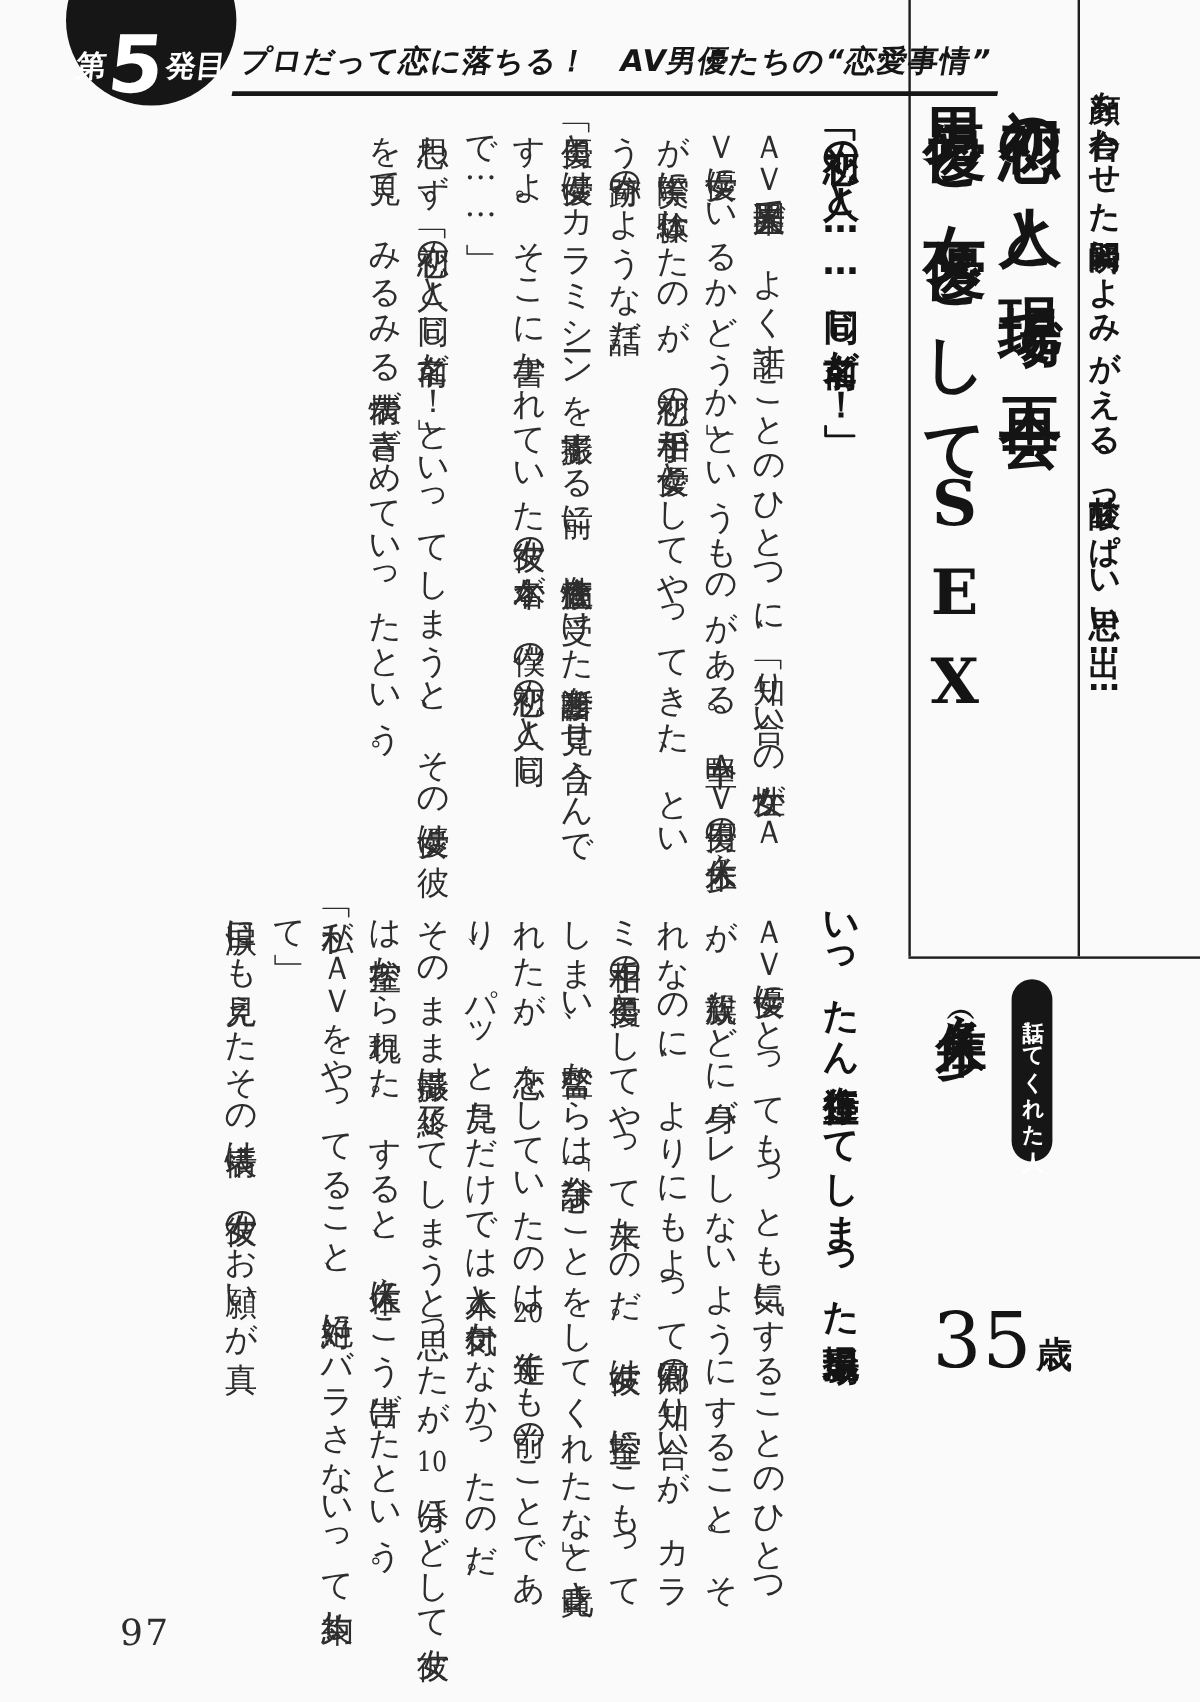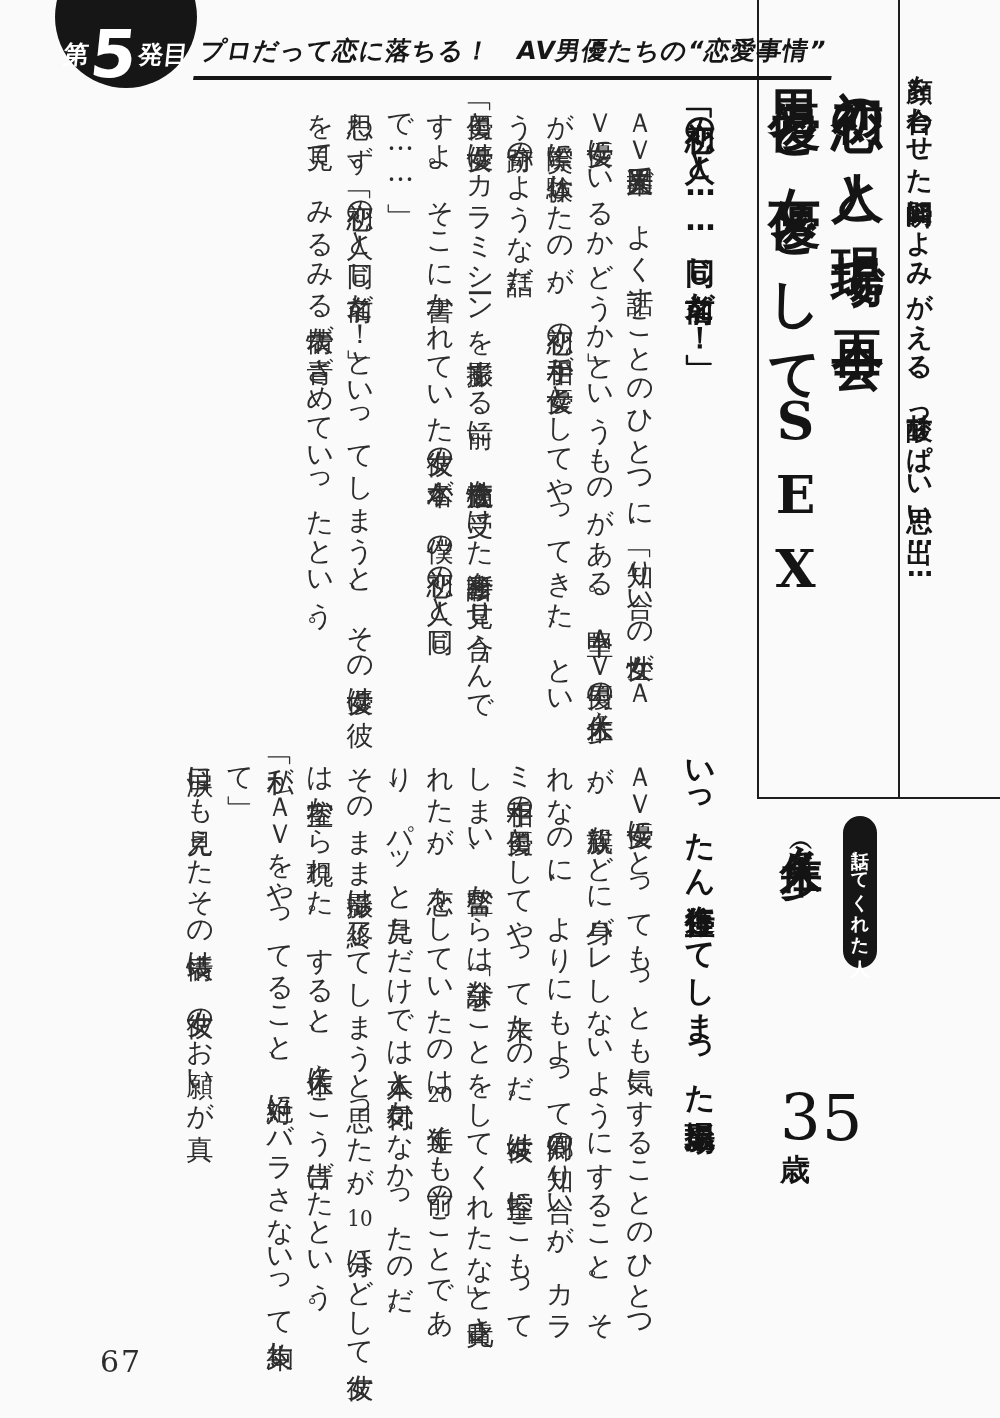--- a/index.html
+++ b/index.html
@@ -78,21 +78,21 @@
     line-height:34px;text-align:center;letter-spacing:1px;
   }
   .speaker-name{
     left:774px;top:818px;width:54px;height:600px;
     line-height:54px;color:#141414;
   }
   .speaker-name .nm{font-size:42px;font-weight:bold;letter-spacing:2px;}
   .speaker-name .kn{font-size:25px;font-weight:bold;letter-spacing:1px;padding-top:8px;}
   .speaker-age{
     left:777px;top:1086px;display:flex;align-items:baseline;
-    color:#141414;white-space:nowrap;flex-direction:column;
+    color:#141414;white-space:nowrap;
   }
   .speaker-age .num{font-size:64px;line-height:1;letter-spacing:1px;}
   .speaker-age .sfx{font-size:30px;font-weight:bold;margin-left:3px;}
 
   
   .sec-heading{
     width:48px;font-size:30px;font-weight:bold;
     line-height:48px;color:#141414;
   }
   .sec1-heading{left:676px;top:98px;height:620px;}
@@ -161,13 +161,13 @@
 <div>
   <div class="abs vert sec-heading sec2-heading gothic">いったん進行停止してしまった撮影現場</div>
   <div class="abs vert sec-body sec2-body mincho">
       <p>ＡＶ女優にとってもっとも気にすることのひとつが、親族などに身バレしないようにすること。それなのに、よりにもよって同郷の知り合いが、カラミ相手の男優としてやって来たのだ。彼女は、控室にこもってしまい、監督からは「余計なことをしてくれたな」と叱責されたが、恋をしていたのは<span class="tcy">20</span>年近くも前のことであり、パッと見ただけでは本人と気付かなかったのだ。</p>
       <p>そのまま撮影は終了してしまうと思ったが、<span class="tcy">10</span>分ほどして彼女は控室から現れた。すると、佐々木にこう告げたという。</p>
       <p>「私がＡＶをやってること、絶対にバラさないって約束して」</p>
       <p>涙目にも見えたその表情は、彼女のお願いが真</p>
     </div>
 </div>
 
-<div class="abs folio mincho">67</div>
+<div class="abs folio mincho">97</div>
 
 </body></html>

